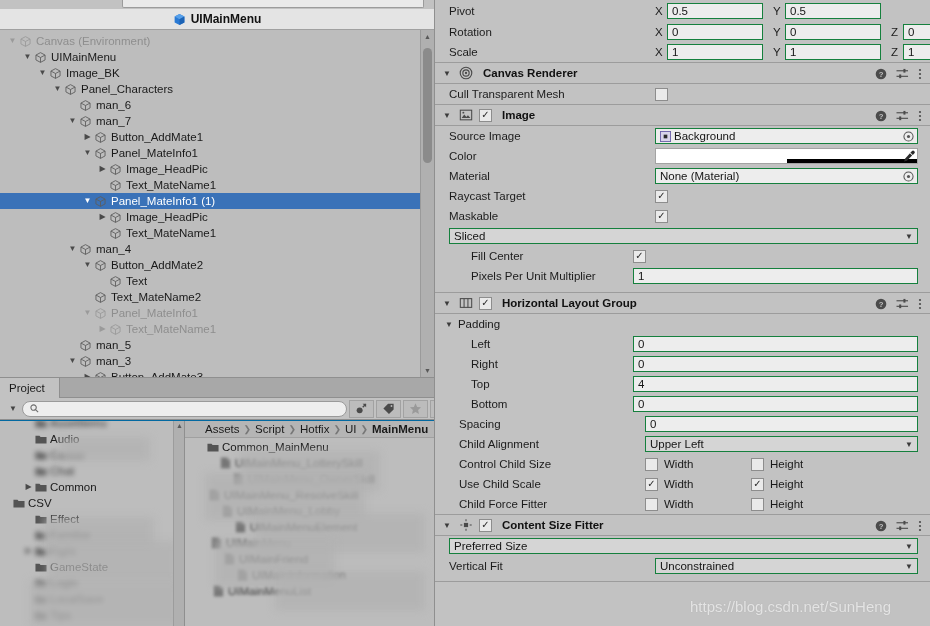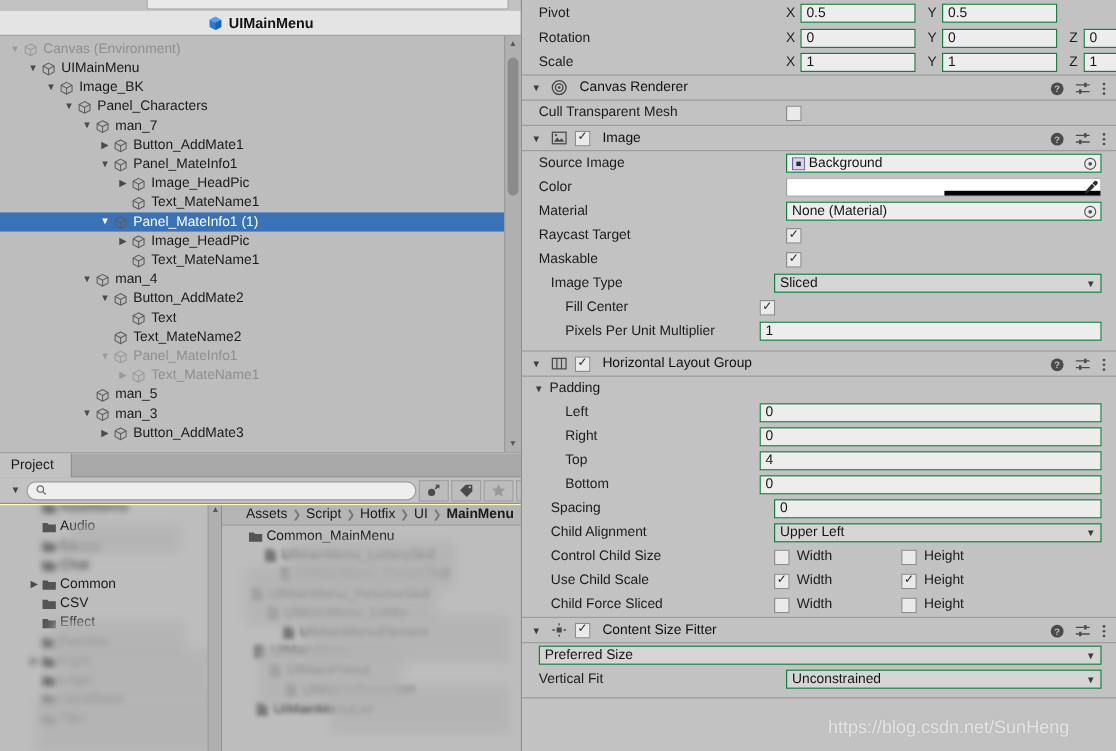--- a/index.html
+++ b/index.html
@@ -83,21 +83,21 @@
   .vscroll .arrow.up { top: 0; }
   .vscroll .arrow.dn { bottom: 0; }
   .vscroll .thumb {
     position: absolute; left: 2px; width: 9px;
     background: #8b8b8b; border-radius: 5px;
   }
 
   
   #project {
     position: absolute; left: 0; top: 378px; width: 472px; height: 248px;
-    background: #fef9c3;
+    background: #0369a1;
   }
   .proj-tabrow {
     position: relative; height: 20px; background: #a8a8a8;
     border-bottom: 1px solid #8f8f8f;
   }
   .proj-tab {
     position: absolute; left: 0; top: 0; height: 20px; width: 60px;
     background: #c2c2c2;
     display: flex; align-items: center; padding-left: 9px;
     font-size: 11.5px; color: #1a1a1a;
@@ -187,21 +187,21 @@
   .fld .caret { position: absolute; right: 4px; font-size: 8px; color: #3a3a3a; }
   .fld .orb { position: absolute; right: 3px; color: #555; }
 
   .sechdr {
     height: 22px; display: flex; align-items: center; gap: 6px;
     padding-left: 8px; background: #c2c2c2;
     border-top: 1px solid #9c9c9c; border-bottom: 1px solid #9c9c9c;
     position: relative;
   }
   .sechdr .tri { font-size: 8px; color: #3c3c3c; width: 10px; }
-  .sechdr .name { font-weight: normal; font-size: 11.5px; color: #111; margin-left: 4px; }
+  .sechdr .name { font-weight: bold; font-size: 11.5px; color: #111; margin-left: 4px; }
   .sechdr .acts {
     position: absolute; right: 8px; top: 0; height: 22px;
     display: flex; align-items: center; gap: 9px; color: #4b4b4b;
   }
   .cbx {
     width: 13px; height: 13px; background: #eaeaea; border: 1px solid #8d8d8d;
     display: inline-flex; align-items: center; justify-content: center;
     font-size: 10px; color: #2a2a2a; line-height: 1;
   }
   .cbx.off { color: transparent; }
@@ -289,20 +289,30 @@
           </div>
           <div class="node" style="padding-left: 51px;">
             <span class="tw">▼</span>
             <span class="cube">
               <svg width="13" height="13" viewBox="0 0 16 16">
                 <path d="M8 2 L13.6 5 L13.6 11 L8 14 L2.4 11 L2.4 5 Z" fill="none" stroke="#5d5d5d" stroke-width="1.1"></path>
                 <path d="M2.4 5 L8 8 L13.6 5 M8 8 L8 14" fill="none" stroke="#5d5d5d" stroke-width="1.1"></path>
               </svg>
             </span>
             <span class="nlabel">Panel_Characters</span>
+          </div>
+          <div class="node" style="padding-left: 66px;">
+            <span class="tw"></span>
+            <span class="cube">
+              <svg width="13" height="13" viewBox="0 0 16 16">
+                <path d="M8 2 L13.6 5 L13.6 11 L8 14 L2.4 11 L2.4 5 Z" fill="none" stroke="#5d5d5d" stroke-width="1.1"></path>
+                <path d="M2.4 5 L8 8 L13.6 5 M8 8 L8 14" fill="none" stroke="#5d5d5d" stroke-width="1.1"></path>
+              </svg>
+            </span>
+            <span class="nlabel">man_6</span>
           </div>
           <div class="node" style="padding-left: 66px;">
             <span class="tw">▼</span>
             <span class="cube">
               <svg width="13" height="13" viewBox="0 0 16 16">
                 <path d="M8 2 L13.6 5 L13.6 11 L8 14 L2.4 11 L2.4 5 Z" fill="none" stroke="#5d5d5d" stroke-width="1.1"></path>
                 <path d="M2.4 5 L8 8 L13.6 5 M8 8 L8 14" fill="none" stroke="#5d5d5d" stroke-width="1.1"></path>
               </svg>
             </span>
             <span class="nlabel">man_7</span>
@@ -577,55 +587,64 @@
               </div>
               <div class="folder-row" style="padding-left: 22px;">
                 <span class="fi">▶</span>
                 <span class="fico">
                   <svg width="12" height="11" viewBox="0 0 13 11">
                     <path d="M0.5 1.5 h4.4 l1.1 1.4 h6.5 v7 h-12 Z" fill="#545454"></path>
                   </svg>
                 </span>
                 <span>Common</span>
               </div>
+              <div class="folder-row" style="">
+                <span class="fi"></span>
+                <span class="fico">
+                  <svg width="12" height="11" viewBox="0 0 13 11">
+                    <path d="M0.5 1.5 h4.4 l1.1 1.4 h6.5 v7 h-12 Z" fill="#545454"></path>
+                  </svg>
+                </span>
+                <span>CSV</span>
+              </div>
               <div class="folder-row" style="padding-left: 22px;">
                 <span class="fi"></span>
                 <span class="fico">
                   <svg width="12" height="11" viewBox="0 0 13 11">
                     <path d="M0.5 1.5 h4.4 l1.1 1.4 h6.5 v7 h-12 Z" fill="#545454"></path>
                   </svg>
                 </span>
-                <span>CSV</span>
+                <span>Effect</span>
+              </div>
+              <div class="folder-row blur" style="padding-left: 22px;">
+                <span class="fi"></span>
+                <span class="fico">
+                  <svg width="12" height="11" viewBox="0 0 13 11">
+                    <path d="M0.5 1.5 h4.4 l1.1 1.4 h6.5 v7 h-12 Z" fill="#545454"></path>
+                  </svg>
+                </span>
+                <span>Familiar</span>
+              </div>
+              <div class="folder-row blur" style="padding-left: 22px;">
+                <span class="fi">▶</span>
+                <span class="fico">
+                  <svg width="12" height="11" viewBox="0 0 13 11">
+                    <path d="M0.5 1.5 h4.4 l1.1 1.4 h6.5 v7 h-12 Z" fill="#545454"></path>
+                  </svg>
+                </span>
+                <span>Fight</span>
               </div>
               <div class="folder-row" style="padding-left: 22px;">
                 <span class="fi"></span>
                 <span class="fico">
                   <svg width="12" height="11" viewBox="0 0 13 11">
                     <path d="M0.5 1.5 h4.4 l1.1 1.4 h6.5 v7 h-12 Z" fill="#545454"></path>
                   </svg>
                 </span>
-                <span>Effect</span>
-              </div>
-              <div class="folder-row blur" style="padding-left: 22px;">
-                <span class="fi"></span>
-                <span class="fico">
-                  <svg width="12" height="11" viewBox="0 0 13 11">
-                    <path d="M0.5 1.5 h4.4 l1.1 1.4 h6.5 v7 h-12 Z" fill="#545454"></path>
-                  </svg>
-                </span>
-                <span>Familiar</span>
-              </div>
-              <div class="folder-row blur" style="padding-left: 22px;">
-                <span class="fi">▶</span>
-                <span class="fico">
-                  <svg width="12" height="11" viewBox="0 0 13 11">
-                    <path d="M0.5 1.5 h4.4 l1.1 1.4 h6.5 v7 h-12 Z" fill="#545454"></path>
-                  </svg>
-                </span>
-                <span>Fight</span>
+                <span>GameState</span>
               </div>
               <div class="folder-row blur" style="padding-left: 22px;">
                 <span class="fi"></span>
                 <span class="fico">
                   <svg width="12" height="11" viewBox="0 0 13 11">
                     <path d="M0.5 1.5 h4.4 l1.1 1.4 h6.5 v7 h-12 Z" fill="#545454"></path>
                   </svg>
                 </span>
                 <span>Login</span>
               </div>
@@ -932,21 +951,20 @@
       <div class="plabel">Raycast Target</div>
       <div class="cbx">✓</div>
     </div>
 
     <div class="prow">
       <div class="plabel">Maskable</div>
       <div class="cbx">✓</div>
     </div>
 
     <div class="prow">
-      <div class="plabel i1">Image Type</div>
       <div class="fld wide drop">
         <span>Sliced</span>
         <span class="caret">▼</span>
       </div>
     </div>
 
     <div class="prow">
       <div class="plabel i2">Fill Center</div>
       <div class="cbx">✓</div>
     </div>
@@ -1049,21 +1067,21 @@
           <span>Width</span>
         </div>
         <div class="pair">
           <span class="cbx">✓</span>
           <span>Height</span>
         </div>
       </div>
     </div>
 
     <div class="prow">
-      <div class="plabel i1">Child Force Sliced</div>
+      <div class="plabel i1">Child Force Fitter</div>
       <div class="dual">
         <div class="pair">
           <span class="cbx off">✓</span>
           <span>Width</span>
         </div>
         <div class="pair">
           <span class="cbx off">✓</span>
           <span>Height</span>
         </div>
       </div>

